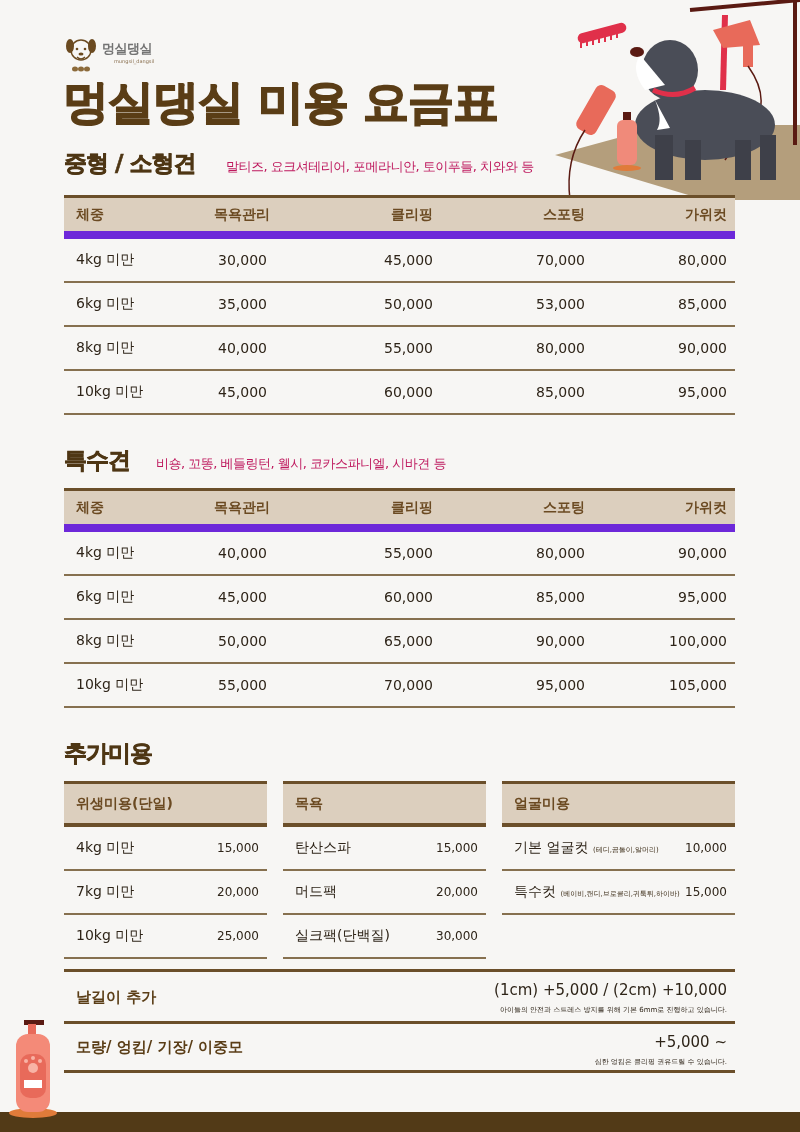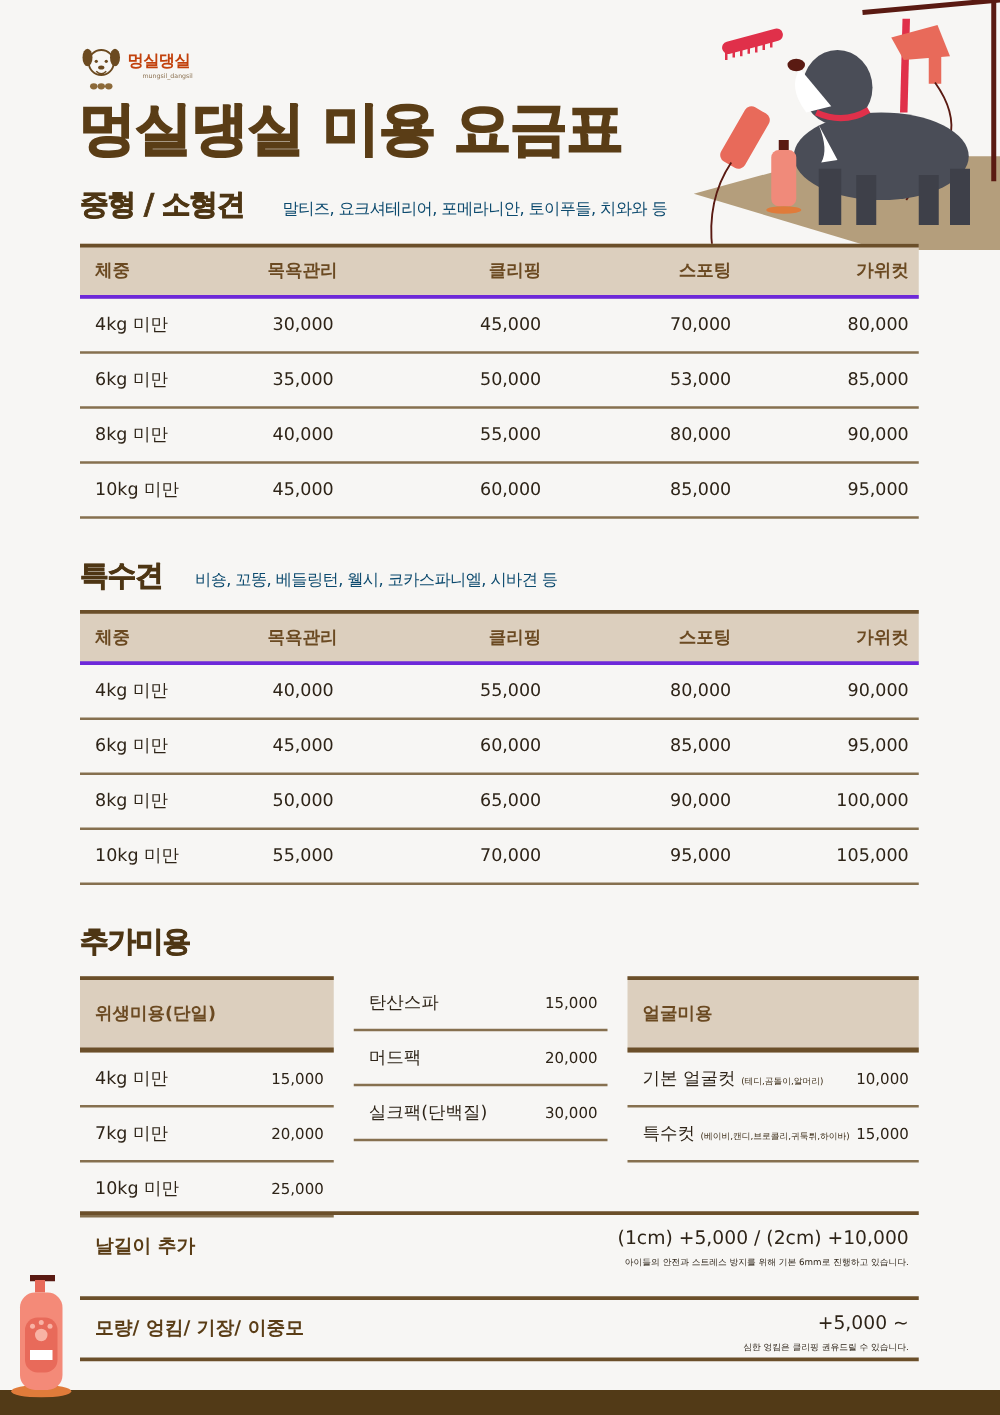--- a/index.html
+++ b/index.html
@@ -9,68 +9,68 @@
     font-family: "DejaVu Sans", "Liberation Sans", sans-serif;
     color: #3a2a14;
     position: relative;
     overflow: hidden;
   }
   .abs { position: absolute; }
 
   
   .logo { left: 64px; top: 34px; width: 120px; height: 42px; }
   .logo .dog { position: absolute; left: 0; top: 0; width: 34px; height: 40px; }
-  .logo .brand { position: absolute; left: 38px; top: 6px; font-size: 13px; color: #c2410c; font-weight: bold; letter-spacing: -0.5px; }
+  .logo .brand { position: absolute; left: 38px; top: 6px; font-size: 13px; color: #737373; font-weight: bold; letter-spacing: -0.5px; }
   .logo .sub { position: absolute; left: 50px; top: 24px; font-size: 5px; color: #8a7050; }
 
   .main-title {
     left: 63px; top: 72px;
     font-size: 46px; font-weight: 900; color: #5a3d16;
     letter-spacing: -1px; -webkit-text-stroke: 1.5px #5a3d16;
   }
 
   .sec-title { font-size: 23px; font-weight: bold; color: #4e3614; -webkit-text-stroke: 0.6px #4e3614; letter-spacing: -1px; }
-  .sec-desc { font-size: 13px; color: #0c4a6e; letter-spacing: -0.5px; }
+  .sec-desc { font-size: 13px; color: #be185d; letter-spacing: -0.5px; }
 
   
   .ptable { left: 64px; width: 671px; }
   .ptable .head {
     height: 44px; background: #dccfbe;
-    border-top: 3px solid #6b4f2a; border-bottom: 3px solid #6d28d9;
+    border-top: 3px solid #6b4f2a; border-bottom: 8px solid #6d28d9;
     position: relative;
   }
   .ptable .row {
     height: 44px; border-bottom: 2px solid #86704f; position: relative;
   }
   .cell { position: absolute; top: 50%; transform: translateY(-50%); font-size: 14px; white-space: nowrap; }
   .head .cell { color: #6b4a22; font-weight: bold; font-size: 14px; }
   .row .cell { color: #2e2418; }
   .c0 { left: 12px; }
   .c1 { right: 468px; }
   .c2 { right: 302px; }
   .c3 { right: 150px; }
   .c4 { right: 8px; }
   .head .c1 { right: 465px; margin-left: 44px; }
 
   
   .atable { top: 781px; }
   .atable .head {
-    height: 61px; background: #dccfbe;
+    height: 46px; background: #dccfbe;
     border-top: 3px solid #6b4f2a; border-bottom: 4px solid #6b4f2a;
     position: relative;
   }
   .atable .head .cell { left: 12px; }
   .atable .row { height: 44px; border-bottom: 2px solid #86704f; position: relative; }
   .atable .lab { left: 12px; }
   .atable .val { right: 8px; font-size: 12px; }
   .tiny { font-size: 7px; color: #3a2a14; }
 
   .extra { left: 64px; width: 671px; top: 969px; }
   .extra .erow { height: 52px; border-top: 3px solid #6b4f2a; position: relative; }
-  .extra .erow:last-child { border-bottom: 3px solid #6b4f2a; margin-top: 16px; }
+  .extra .erow:last-child { border-bottom: 3px solid #6b4f2a; }
   .extra .elab { position: absolute; left: 12px; top: 50%; transform: translateY(-50%); font-size: 15px; font-weight: bold; color: #5a3d16; }
   .extra .eval { position: absolute; right: 8px; top: 9px; font-size: 15px; color: #2e2418; text-align: right; }
   .extra .enote { position: absolute; right: 8px; top: 33px; font-size: 7px; color: #2e2418; text-align: right; }
 
   .footer-bar { left: 0; top: 1112px; width: 800px; height: 20px; background: #523a17; }
 </style>
 </head>
 <body>
 
 <div class="abs logo">
@@ -233,20 +233,23 @@
     <span class="cell lab">7kg 미만</span>
     <span class="cell val">20,000</span>
   </div>
   <div class="row">
     <span class="cell lab">10kg 미만</span>
     <span class="cell val">25,000</span>
   </div>
 </div>
 
 <div class="abs atable" style="left:283px; width:203px;">
+  <div class="head">
+    <span class="cell">목욕</span>
+  </div>
   <div class="row">
     <span class="cell lab">탄산스파</span>
     <span class="cell val">15,000</span>
   </div>
   <div class="row">
     <span class="cell lab">머드팩</span>
     <span class="cell val">20,000</span>
   </div>
   <div class="row">
     <span class="cell lab">실크팩(단백질)</span>

